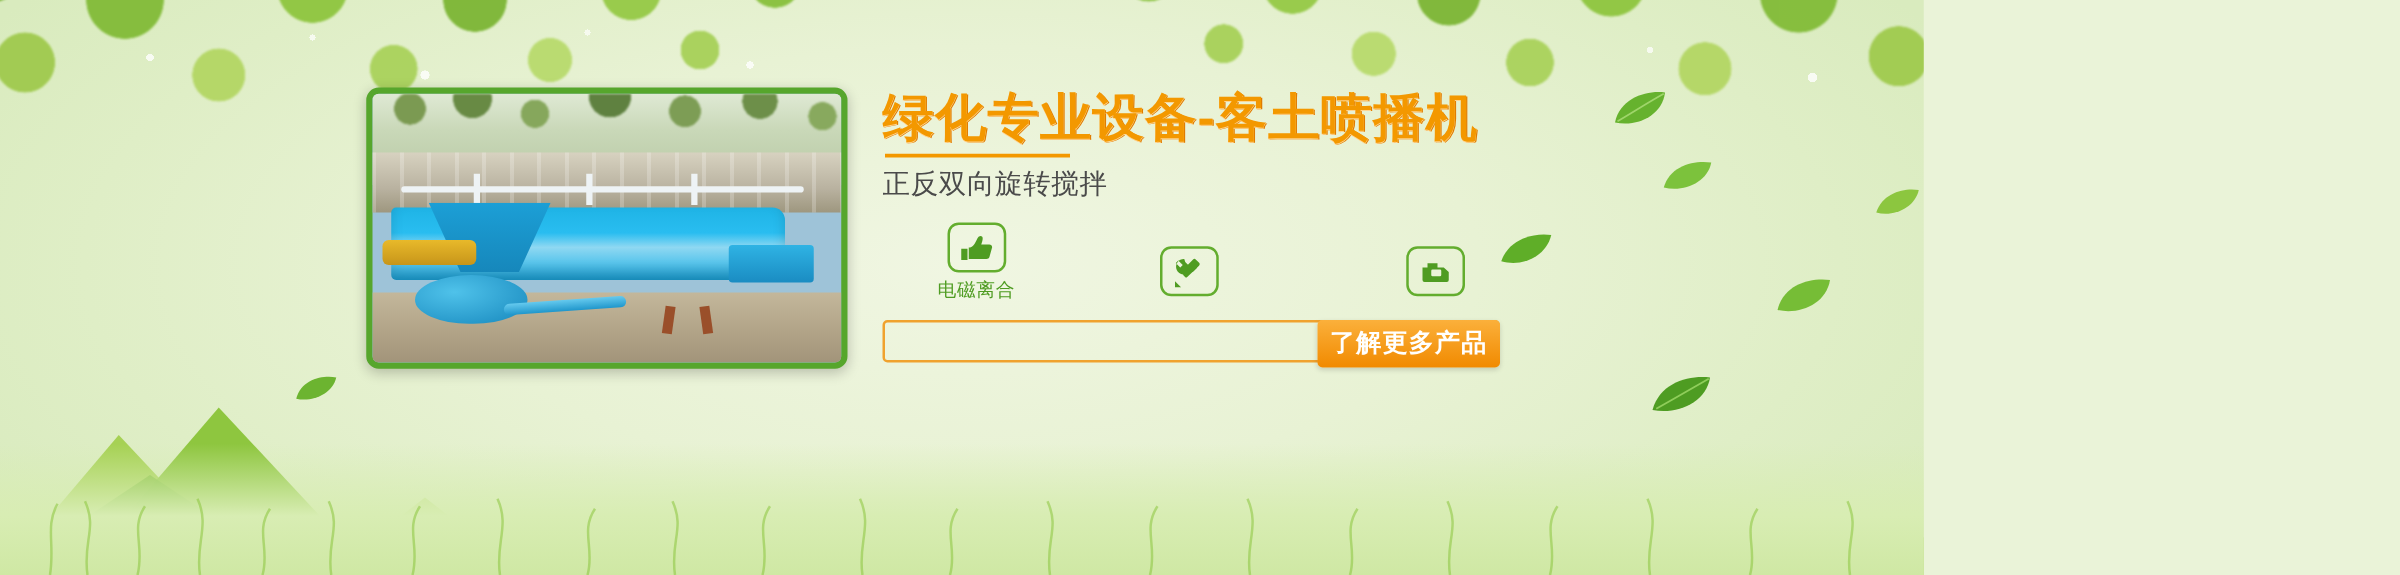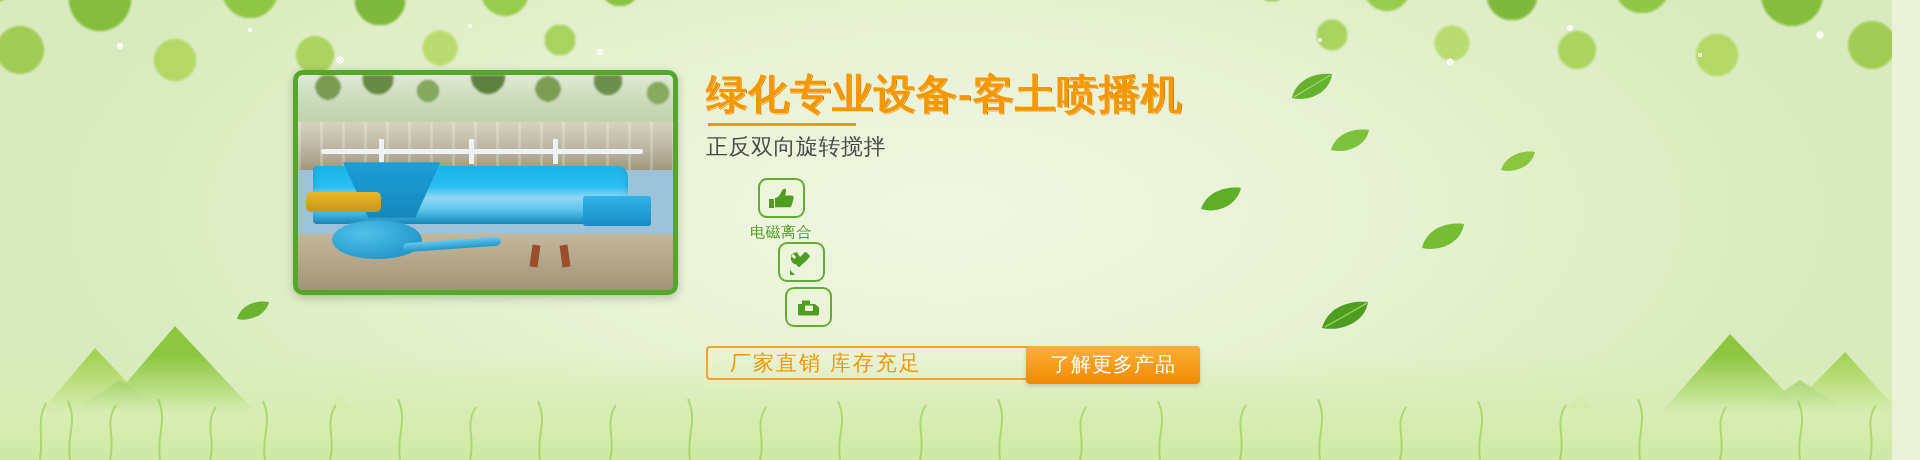--- a/index.html
+++ b/index.html
@@ -6,21 +6,21 @@
   html,body { width:1920px; height:460px; overflow:hidden; }
   body {
     font-family:"Liberation Sans","DejaVu Sans",sans-serif;
     background:#eaf3d8;
     position:relative;
   }
 
   
   #banner {
     position:absolute; inset:0;
-    width:1892px; height:460px;
+    width:1539px; height:460px;
     overflow:hidden;
     background:
       radial-gradient(ellipse 900px 380px at 50% 46%, #f0f6e2 0%, #e8f2d4 46%, #dfeec6 78%, #d9ebbe 100%);
   }
 
   
   .corner-foliage {
     position:absolute; pointer-events:none;
   }
   .foliage-tl { left:-40px; top:-70px; width:760px; height:250px;
@@ -141,44 +141,44 @@
   #headline {
     font-size:41px; font-weight:bold; letter-spacing:1px; line-height:1.08;
     color:#f39800; white-space:nowrap;
     text-shadow:0 1px 0 #ffd591, 1px 1px 0 #e07c00;
   }
   #headline-rule { width:148px; height:3px; background:#f39800; margin:7px 0 6px 2px; }
 
   .desc-line { font-size:22px; color:#4a4a4a; line-height:1.33; letter-spacing:.5px; white-space:nowrap; }
 
   
-  #features { display:flex; align-items:flex-start; margin-top:16px;flex-direction:column; }
+  #features { display:flex; align-items:flex-end; margin-top:16px; }
   .feature { text-align:center; }
   .feature-icon {
     width:47px; height:40px; margin:0 auto 5px auto;
     border:2px solid #63ad2e; border-radius:9px;
     display:flex; align-items:center; justify-content:center;
     background:transparent;
   }
   .feature-label { font-size:15px; color:#4f9c22; letter-spacing:.5px; white-space:nowrap; }
 
   
   #cta-bar {
     position:relative; margin-top:14px; width:494px; height:34px;
     border:2px solid #f0a22e; border-radius:4px;
     display:flex; align-items:center;
   }
   #cta-slogan {
     font-size:21px; color:#f39800; letter-spacing:2px; padding-left:22px; white-space:nowrap;
   }
   #cta-button {
-    position:absolute; right:-2px; top:-2px; height:38px; padding:0 24px;
+    position:absolute; right:-2px; top:-2px; height:38px; padding:0 10px;
     background:linear-gradient(to bottom,#fbb03b,#f18a00);
     border-radius:4px; display:flex; align-items:center; justify-content:center;
-    font-size:20px; font-weight:normal; color:#ffffff; letter-spacing:1px; white-space:nowrap;
+    font-size:20px; font-weight:bold; color:#ffffff; letter-spacing:1px; white-space:nowrap;
     box-shadow:0 2px 4px rgba(0,0,0,.15); cursor:pointer;margin-left:16px;
   }
 </style>
 </head>
 <body>
 
 <div id="banner">
 
   <div class="corner-foliage foliage-tl"></div>
   <div class="corner-foliage foliage-tr"></div>
@@ -327,18 +327,17 @@
           <svg width="30" height="24" viewBox="0 0 30 24">
             <path d="M4 9 h4 V5.5 h8 V9 h5 l4 3.5 V19 a1.6 1.6 0 0 1 -1.6 1.6 H5.6 A1.6 1.6 0 0 1 4 19 z" fill="#4f9c22"></path>
             <rect x="11" y="10.5" width="8" height="5.5" rx="1" fill="#eaf3d8"></rect>
           </svg>
         </div>
       </div>
 
     </div>
 
     <div id="cta-bar">
-      <div id="cta-slogan">厂家直销  库存充足</div>
       <div id="cta-button">了解更多产品</div>
     </div>
 
   </div>
 </div>
 
 </body></html>

